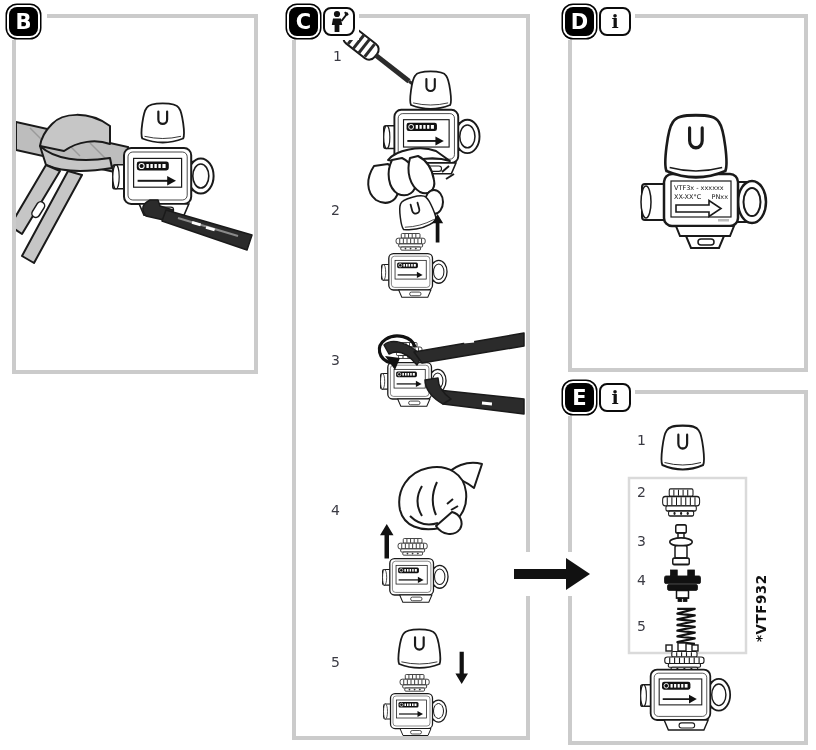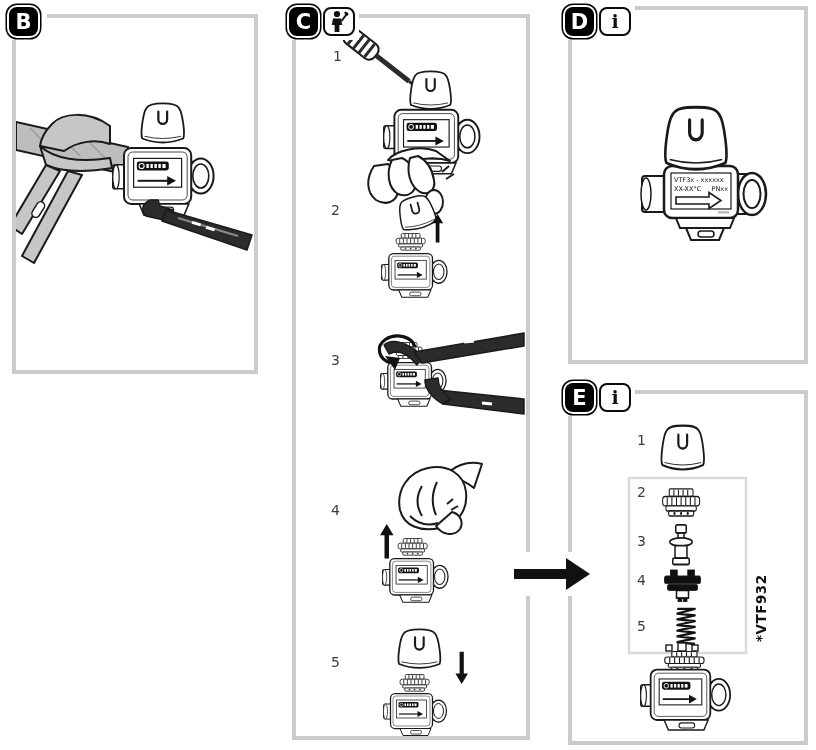--- a/index.html
+++ b/index.html
@@ -219,21 +219,21 @@
           <use href="#varrow" transform="scale(0.7)"></use>
         </g>
         <g>
           <use href="#vknob" transform="translate(102,656) scale(0.52)"></use>
           <use href="#vbody" transform="translate(87,673) scale(0.5)"></use>
         </g>
       </g>
     </svg>
   </div>
 
-  <div class="panel" style="left:568px;top:6px;width:240px;height:358px;">
+  <div class="panel" style="left:568px;top:14px;width:240px;height:358px;">
     <svg class="art" width="232" height="350" viewBox="0 0 232 350">
       <g stroke="#1a1a1a" fill="#fff">
         <rect x="70" y="166" width="26" height="36" rx="3" stroke-width="2"></rect>
         <ellipse cx="74" cy="184" rx="5" ry="16" stroke-width="1.5"></ellipse>
         <rect x="162" y="164" width="16" height="40" stroke-width="2"></rect>
         <ellipse cx="180" cy="184" rx="14" ry="21" stroke-width="2.5"></ellipse>
         <ellipse cx="180" cy="184" rx="8.5" ry="14" stroke-width="2"></ellipse>
         <rect x="92" y="156" width="74" height="52" rx="8" stroke-width="2.5"></rect>
         <rect x="99" y="163" width="60" height="36" stroke-width="1.2"></rect>
         <text class="lbl" x="102" y="172" font-size="6.5" stroke="none">VTF3x - xxxxxx</text>

